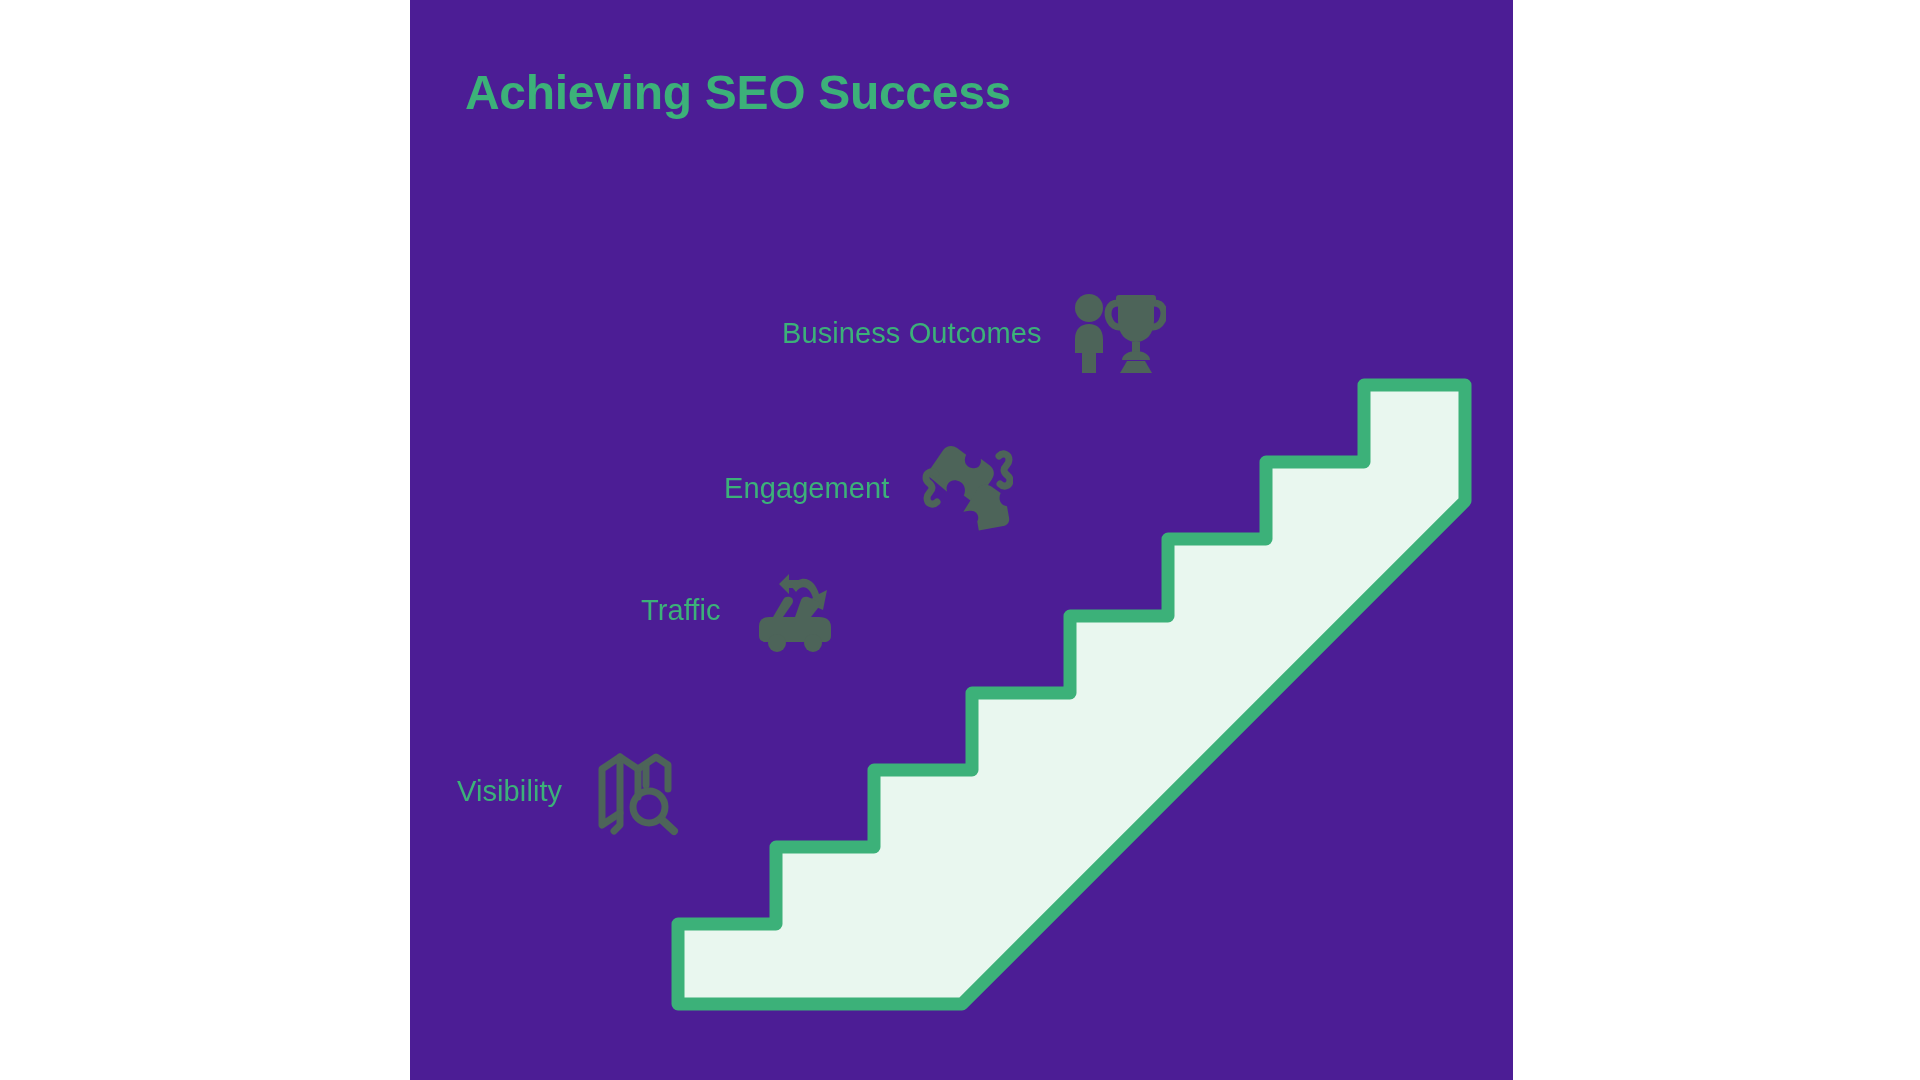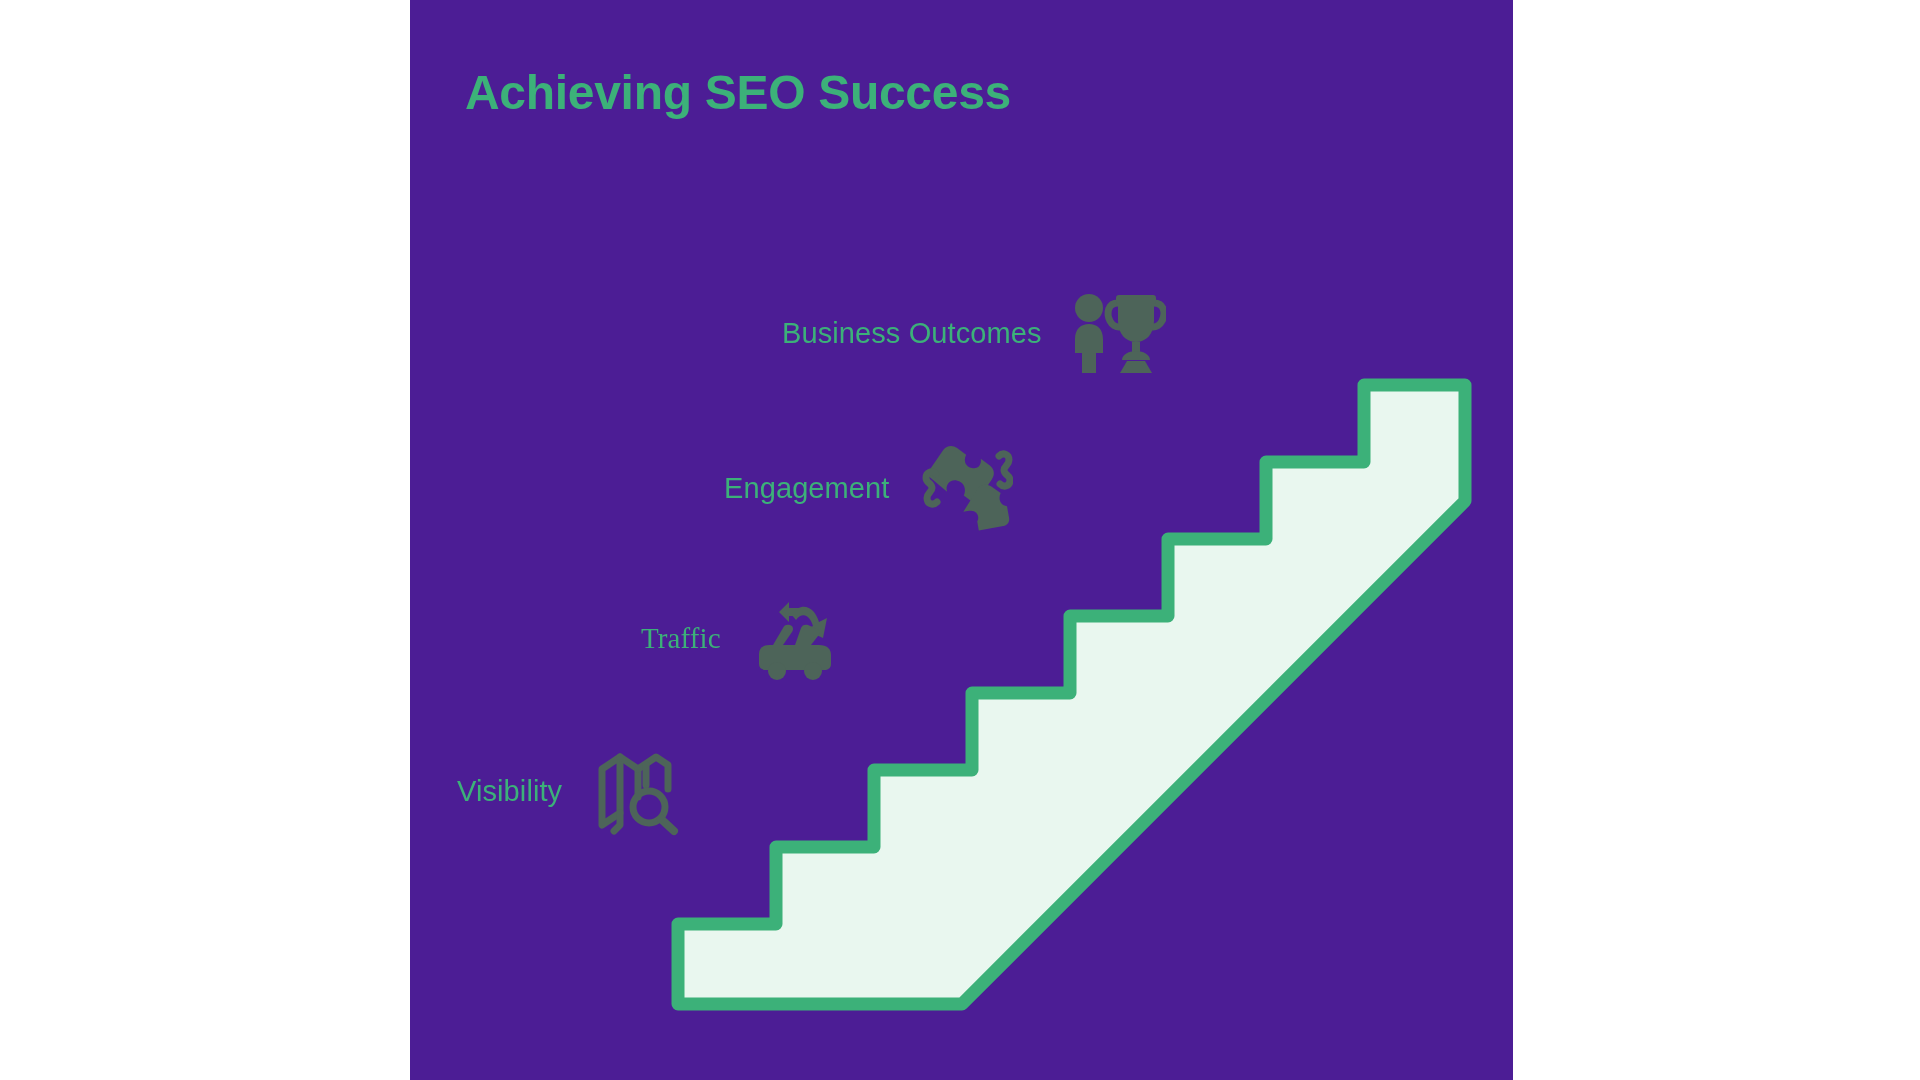--- a/index.html
+++ b/index.html
@@ -63,21 +63,21 @@
   }
   .step-icon {
     display: block;
     margin-left: 28px;
     flex: 0 0 auto;
   }
   .step-icon svg { display: block; }
 
   
   #step-item-visibility        { left: 47px;  top: 745px; }
-  #step-item-traffic           { left: 231px; top: 592px; font-family: Liberation Serif, serif; }
+  #step-item-traffic           { left: 231px; top: 564px; }
   #step-item-engagement        { left: 314px; top: 440px; }
   #step-item-business-outcomes { left: 372px; top: 287px; }
 </style>
 </head>
 <body style="background: rgb(255, 255, 255);">
 
 <div id="slide-canvas" style="background: #4c1d95;">
 
   <div id="slide-title" style="color: rgb(60, 177, 121);">Achieving SEO Success</div>
 

